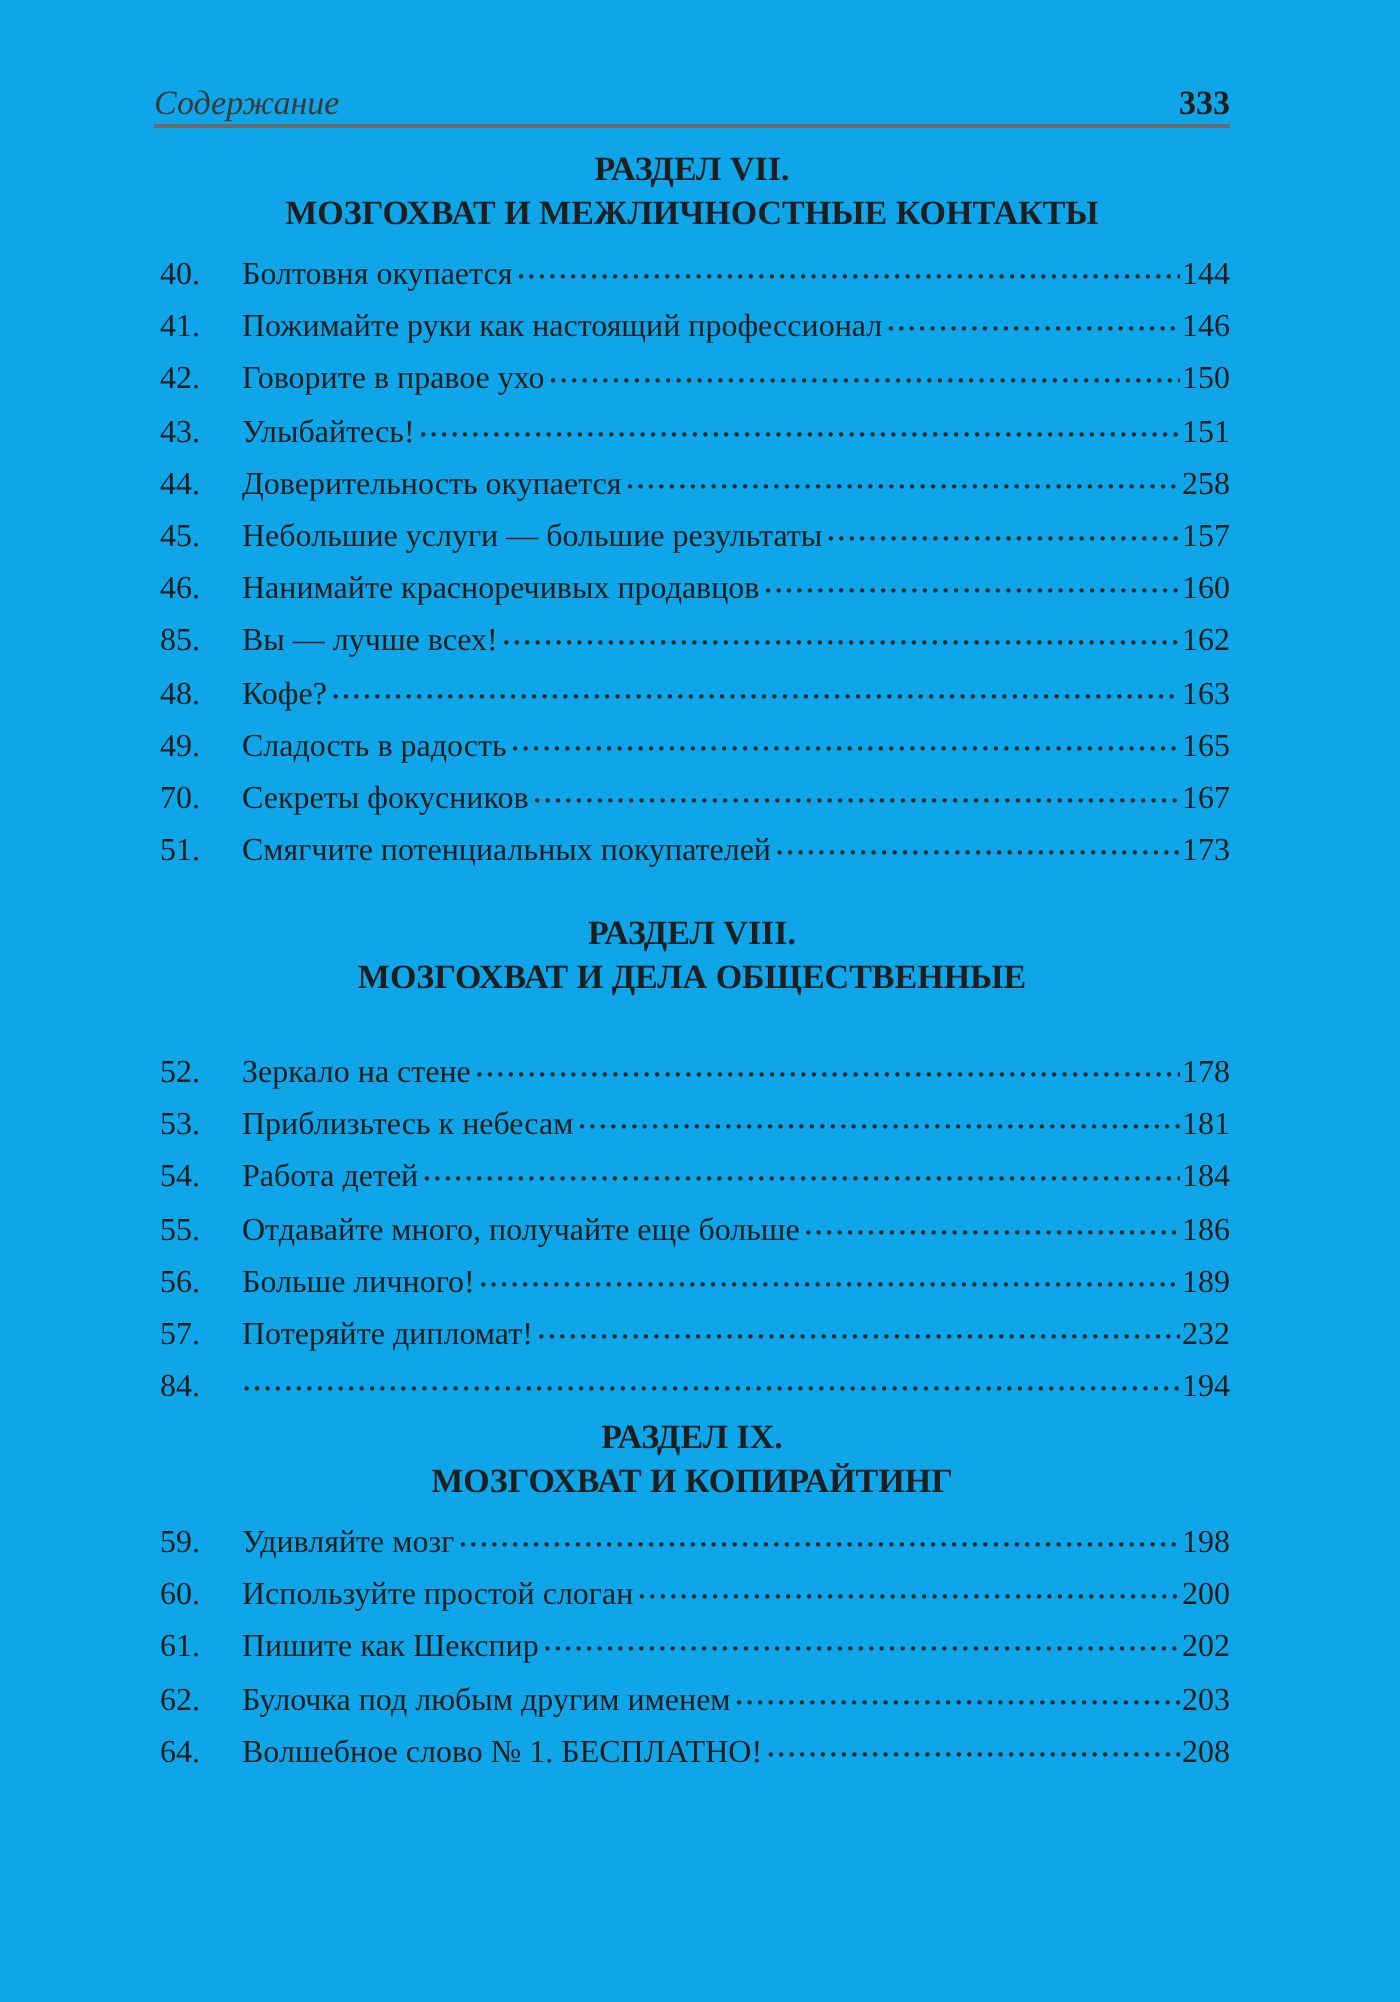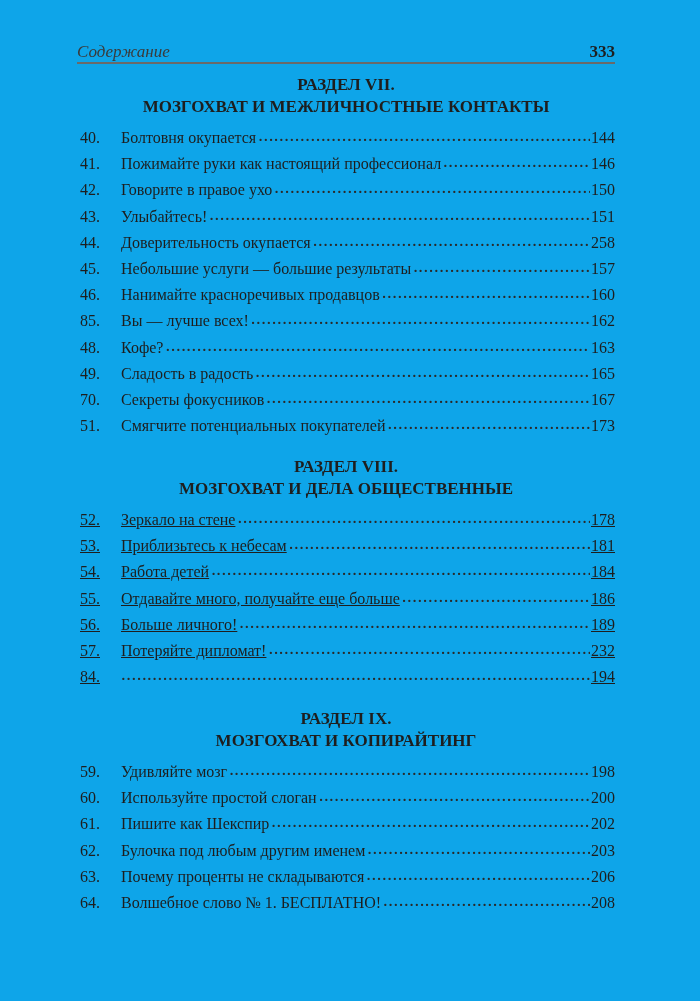--- a/index.html
+++ b/index.html
@@ -190,21 +190,21 @@
           <span class="label">Смягчите потенциальных покупателей</span>
           <span class="leader"></span>
           <span class="page">173</span>
         </li>
     </ul>
   </div>
 
   <div class="section" style="top:456px;">
     <p class="section-heading">РАЗДЕЛ VIII.</p>
     <p class="section-heading">МОЗГОХВАТ И ДЕЛА ОБЩЕСТВЕННЫЕ</p>
-    <ul class="entries" style="margin-top:7px;text-decoration:underline;">
+    <ul class="entries" style="margin-top:24px;">
       <li class="entry">
           <span class="num">52.</span>
           <span class="label">Зеркало на стене</span>
           <span class="leader"></span>
           <span class="page">178</span>
         </li>
       <li class="entry">
           <span class="num">53.</span>
           <span class="label">Приблизьтесь к небесам</span>
           <span class="leader"></span>
@@ -264,26 +264,20 @@
           <span class="leader"></span>
           <span class="page"> 202</span>
         </li>
       <li class="entry">
           <span class="num">62.</span>
           <span class="label">Булочка под любым другим именем</span>
           <span class="leader"></span>
           <span class="page"> 203</span>
         </li>
       <li class="entry">
-          <span class="num">63.</span>
-          <span class="label">Почему проценты не складываются</span>
-          <span class="leader"></span>
-          <span class="page"> 206</span>
-        </li>
-      <li class="entry">
           <span class="num">64.</span>
           <span class="label">Волшебное слово № 1. БЕСПЛАТНО!</span>
           <span class="leader"></span>
           <span class="page"> 208</span>
         </li>
     </ul>
   </div>
 
 </div>
 

